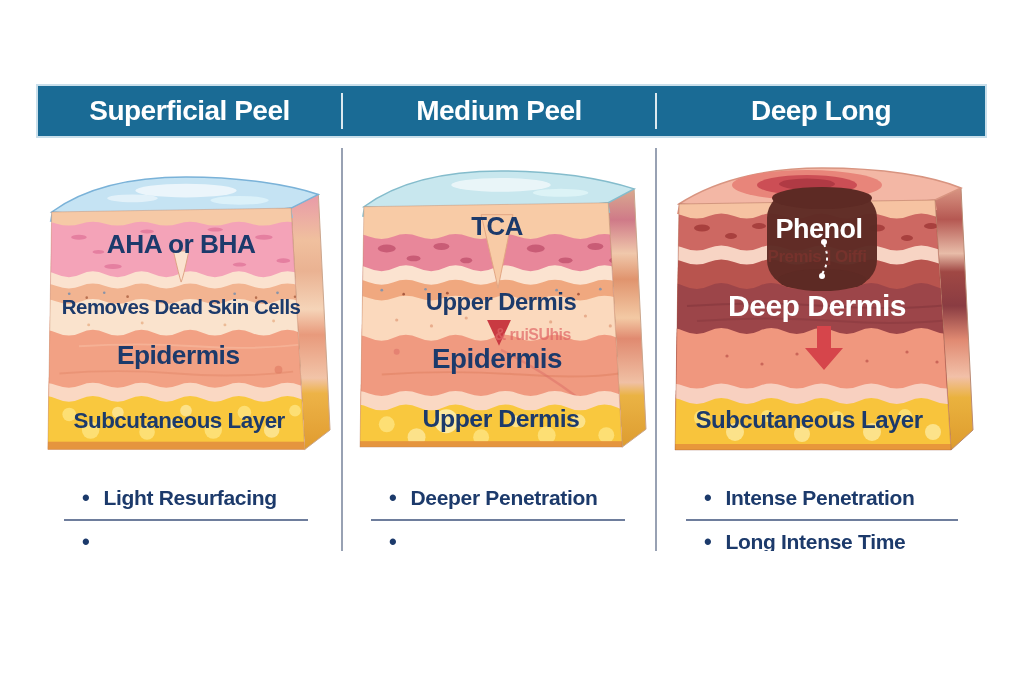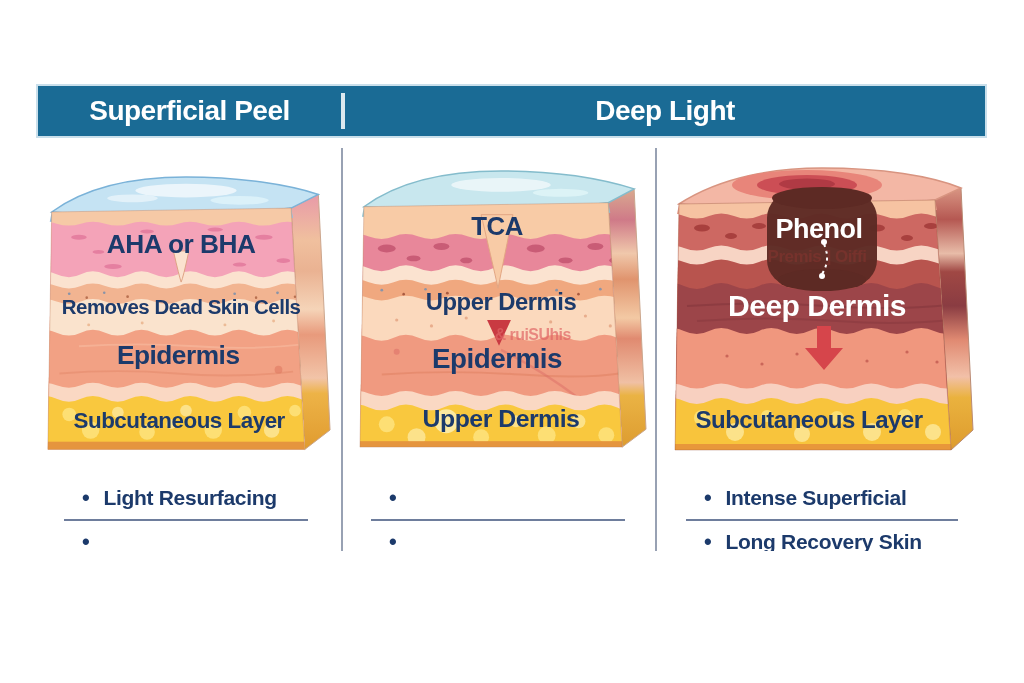--- a/index.html
+++ b/index.html
@@ -35,22 +35,23 @@
   .bullet-divider{border-top:2px solid #6e7d9c;height:0;margin:1px 0;}
 </style>
 </head>
 <body>
 
 <div class="canvas">
 
   <div class="header-bar">
     <div class="header-cell hc1">Superficial Peel</div>
     <div class="header-sep"></div>
+    <div class="header-cell hc2">Medium Peel</div>
     <div class="header-sep"></div>
-    <div class="header-cell hc3">Deep Light</div>
+    <div class="header-cell hc3">Deep Long</div>
   </div>
 
   <div class="vdiv vd1"></div>
   <div class="vdiv vd2"></div>
 
   <svg id="blk1" class="blk" viewBox="0 0 300 292">
     <defs>
       <clipPath id="c1">
           <path d="M12,34 L258,30 L272,278 L8,278 Z"></path>
         </clipPath>
@@ -279,32 +280,33 @@
     </div>
     <div class="bullet-divider"></div>
     <div class="bullet-row">
       <span class="bullet-dot">•</span>
     </div>
   </div>
 
   <div class="bullets b2">
     <div class="bullet-row">
       <span class="bullet-dot">•</span>
+      <span>Deeper Penetration</span>
     </div>
     <div class="bullet-divider"></div>
     <div class="bullet-row">
       <span class="bullet-dot">•</span>
     </div>
   </div>
 
   <div class="bullets b3">
     <div class="bullet-row">
       <span class="bullet-dot">•</span>
-      <span>Intense Superficial</span>
+      <span>Intense Penetration</span>
     </div>
     <div class="bullet-divider"></div>
     <div class="bullet-row">
       <span class="bullet-dot">•</span>
-      <span>Long Recovery Skin</span>
+      <span>Long Intense Time</span>
     </div>
   </div>
 
 </div>
 
 </body></html>

